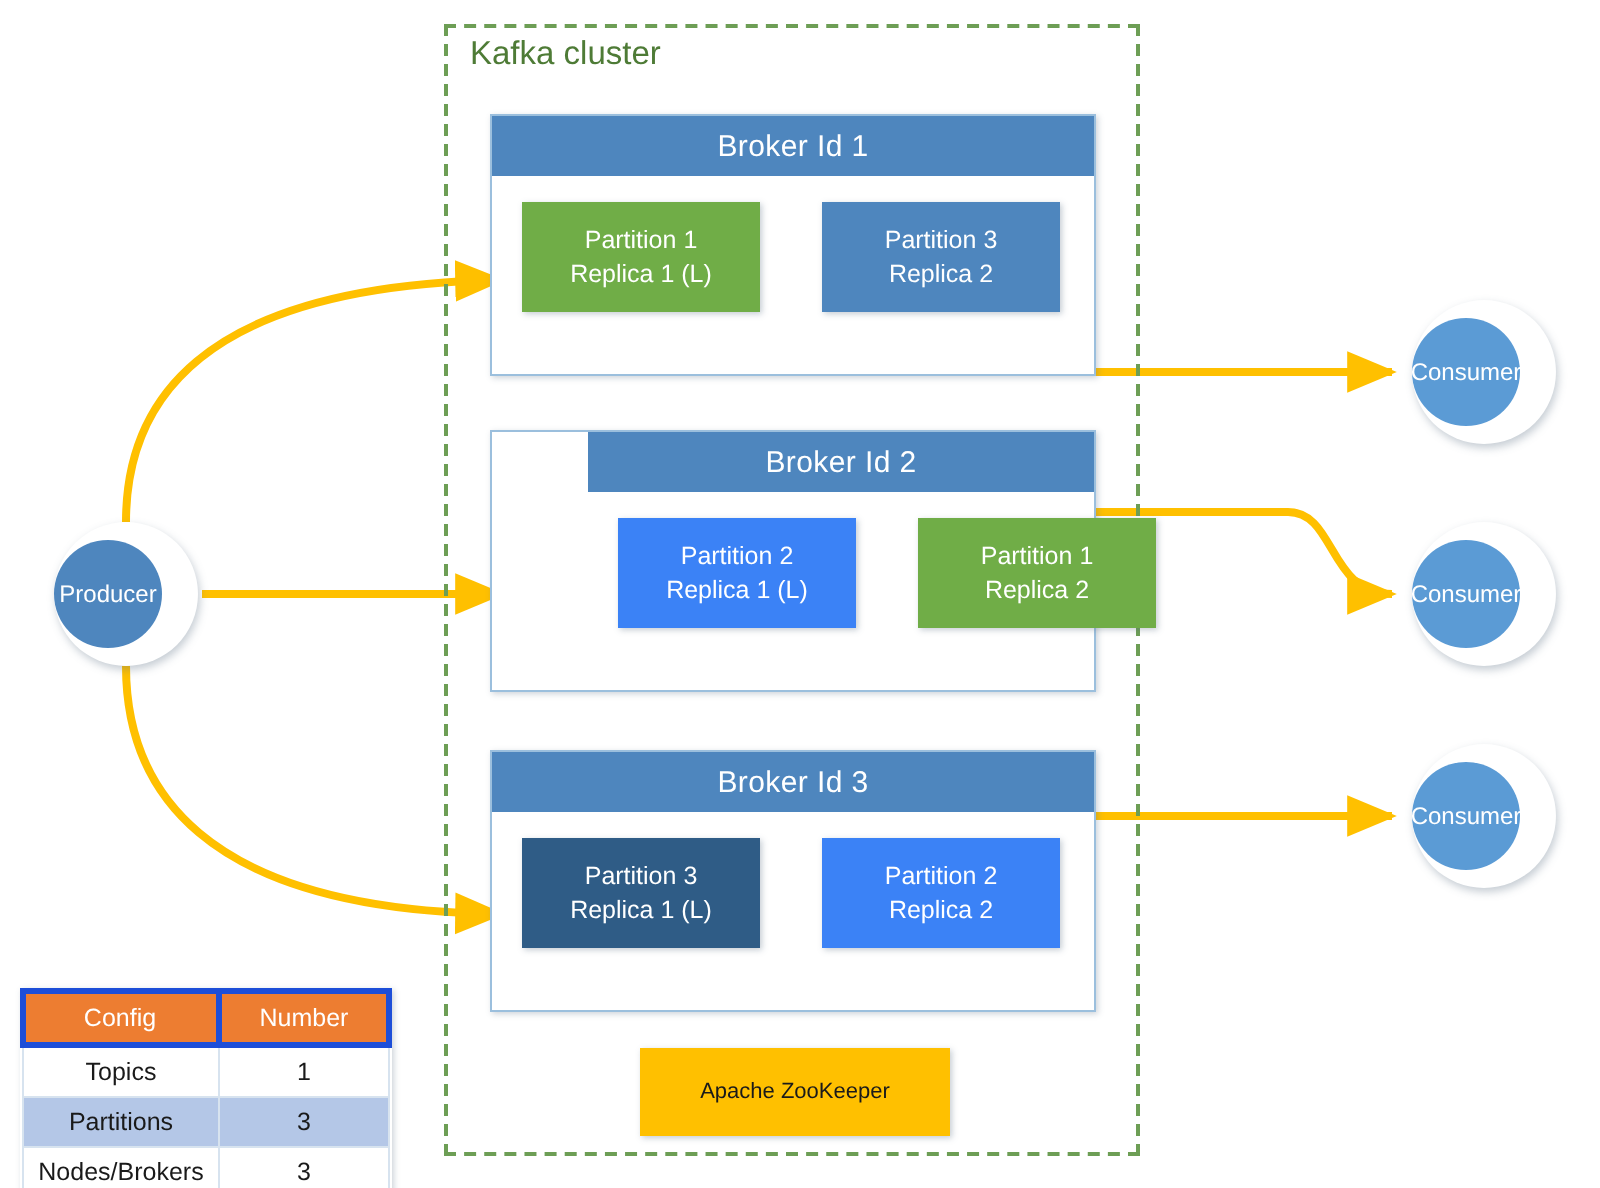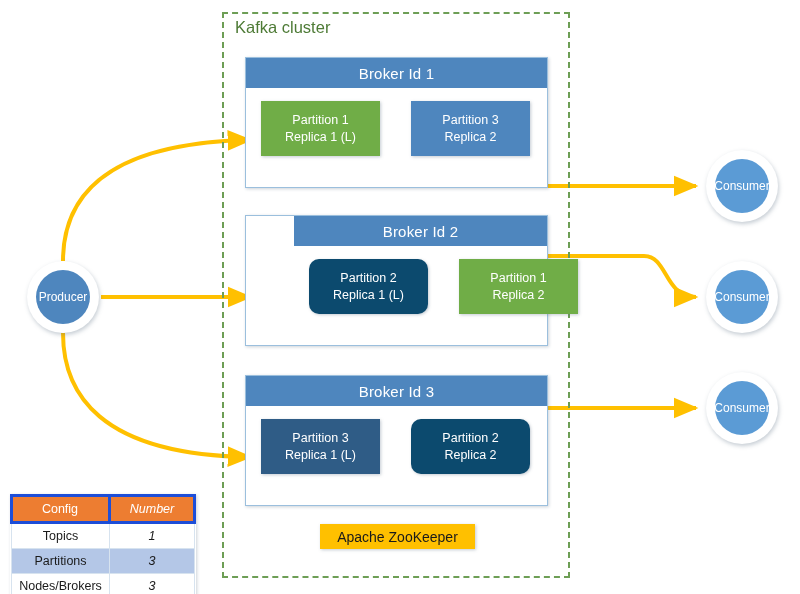--- a/index.html
+++ b/index.html
@@ -83,47 +83,47 @@
     display: flex;
     flex-direction: column;
     align-items: center;
     justify-content: center;
     box-shadow: 1px 1px 3px rgba(90,110,130,0.35);
     text-align: center;
   }
   .partition.left  { left: 15px; }
   .partition.right { left: 165px; }
   .p-green  { background: #70ad47; }
-  .p-orange { background: #0c4a6e; border-radius: 10px; }
+  .p-orange { background: #3b82f6; }
   .p-blue   { background: #4e86be; }
   .p-navy   { background: #2f5c86; }
 
   
   .zookeeper {
     position: absolute;
     left: 320px;
     top: 524px;
     width: 155px;
-    height: 25px;
+    height: 44px;
     background: #ffc000;
     color: #1a1a1a;
-    font-size: 14px;
+    font-size: 11px;
     display: flex;
     align-items: center;
     justify-content: center;
     box-shadow: 1px 1px 3px rgba(90,110,130,0.35);
   }
 
   
   .node {
     position: absolute;
     border-radius: 50%;
     display: flex;
     align-items: center;
-    justify-content: center;
+    justify-content: flex-start;
   }
   .node-outer {
     width: 72px;
     height: 72px;
     box-shadow: 1px 2px 4px rgba(90,110,130,0.35);
   }
   .node-inner {
     border-radius: 50%;
     width: 54px;
     height: 54px;
@@ -160,21 +160,20 @@
   }
   .config-table th.c-name, .config-table td.c-name {
     width: 94px;
     text-align: center;
     padding-left: 1px;
   }
   .config-table th.c-name { text-align: center; padding-left: 0; }
   .config-table th.c-num, .config-table td.c-num {
     width: 80px;
     text-align: center;
-    font-style: italic;
   }
   .config-table tr.alt td { background: #b4c7e7; }
   .config-table tr.plain td { background: #ffffff; }
 </style>
 </head>
 <body>
 
 <div id="canvas">
 
   <svg class="wires" viewBox="0 0 800 594" xmlns="http://www.w3.org/2000/svg">

